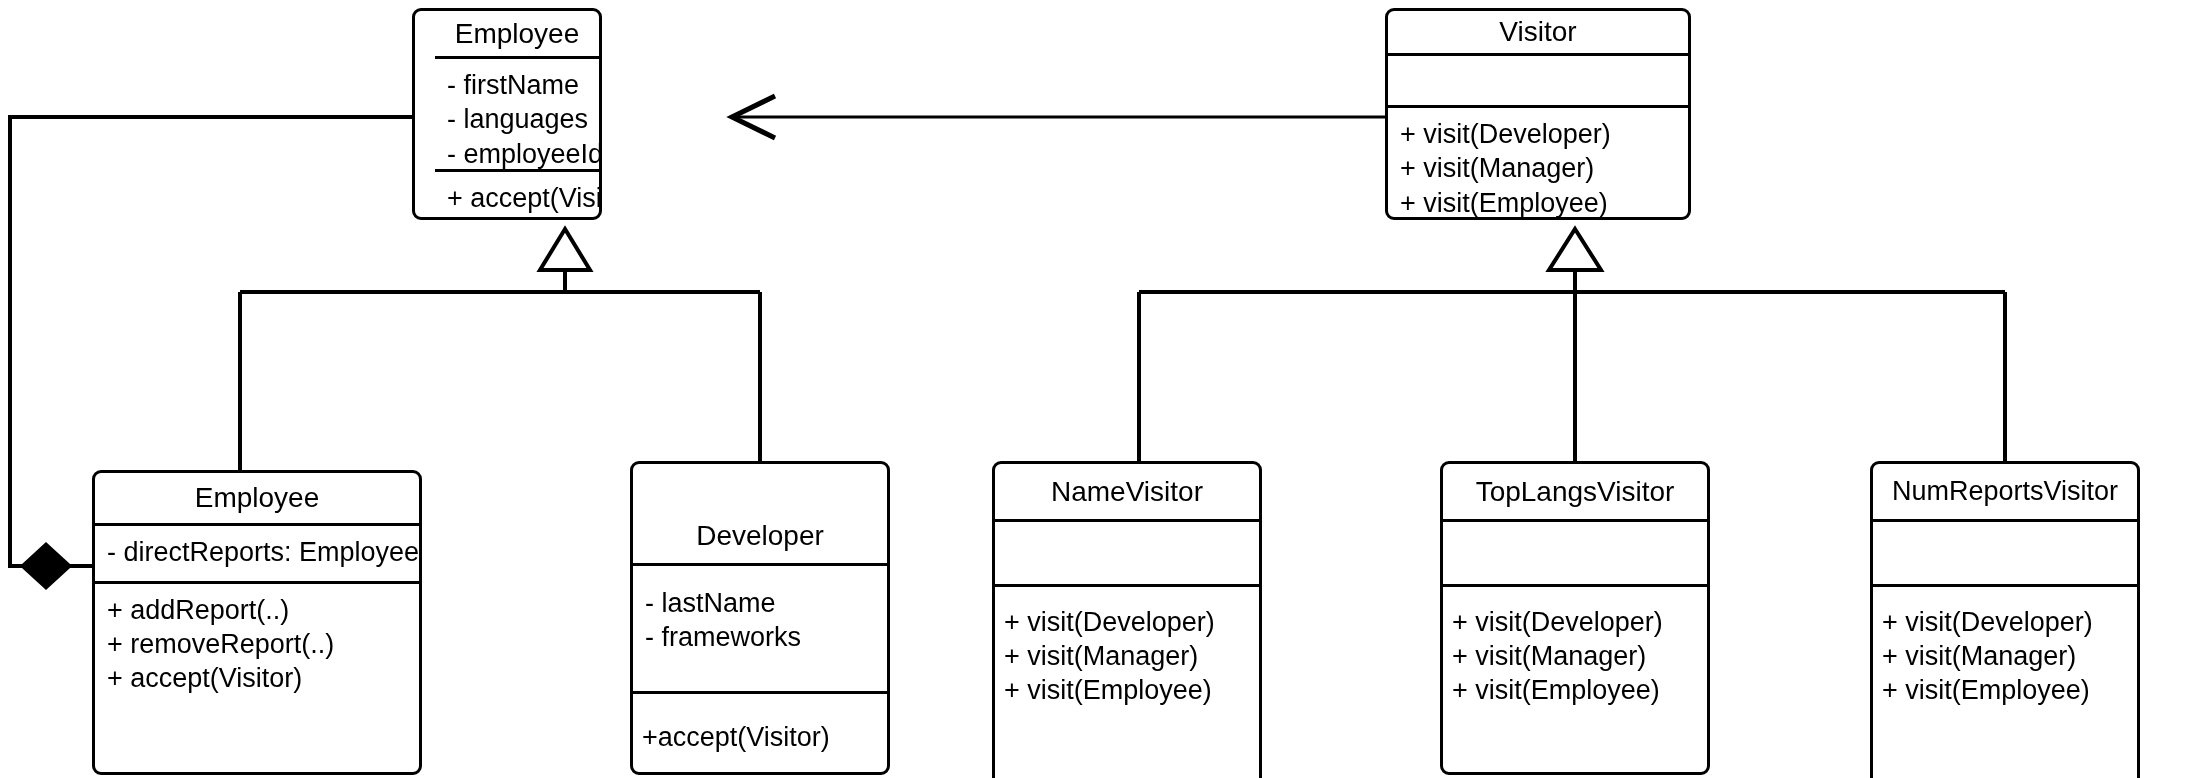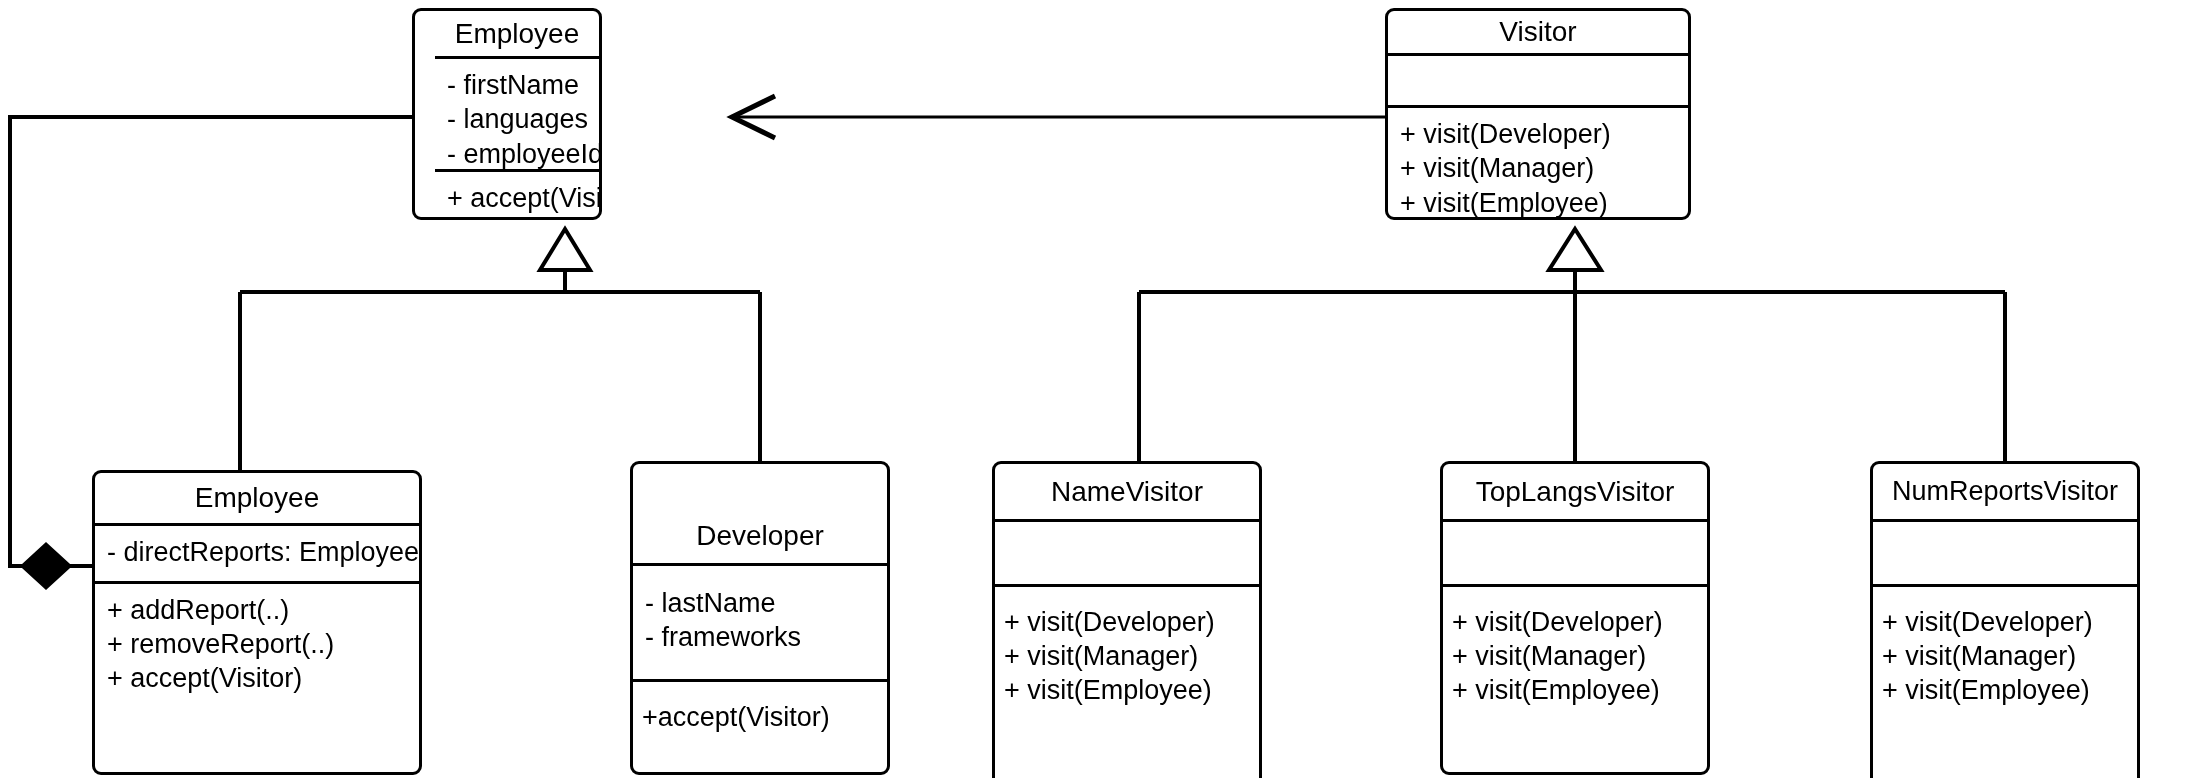--- a/index.html
+++ b/index.html
@@ -140,21 +140,21 @@
   </div>
 
   <div class="uml-class" style="left:630px; top:461px; width:260px; height:314px;">
     <div class="uml-title" style="height:55px;margin-top:44px;">Developer</div>
     <div class="uml-sep"></div>
     <div class="uml-compartment grow" style="padding-top:22px;">
       <div class="uml-row">- lastName</div>
       <div class="uml-row">- frameworks</div>
     </div>
     <div class="uml-sep"></div>
-    <div class="uml-compartment" style="height:90px; padding-top:20px; padding-left:9px;">
+    <div class="uml-compartment" style="height:78px; padding-top:28px; padding-left:9px;">
       <div class="uml-row">+accept(Visitor)</div>
     </div>
   </div>
 
   <div class="uml-class" style="left:992px; top:461px; width:270px; height:393px;">
     <div class="uml-title" style="height:55px;">NameVisitor</div>
     <div class="uml-sep"></div>
     <div class="uml-compartment empty" style="height:62px;"></div>
     <div class="uml-sep"></div>
     <div class="uml-compartment grow" style="padding-top:20px; padding-left:9px;">

